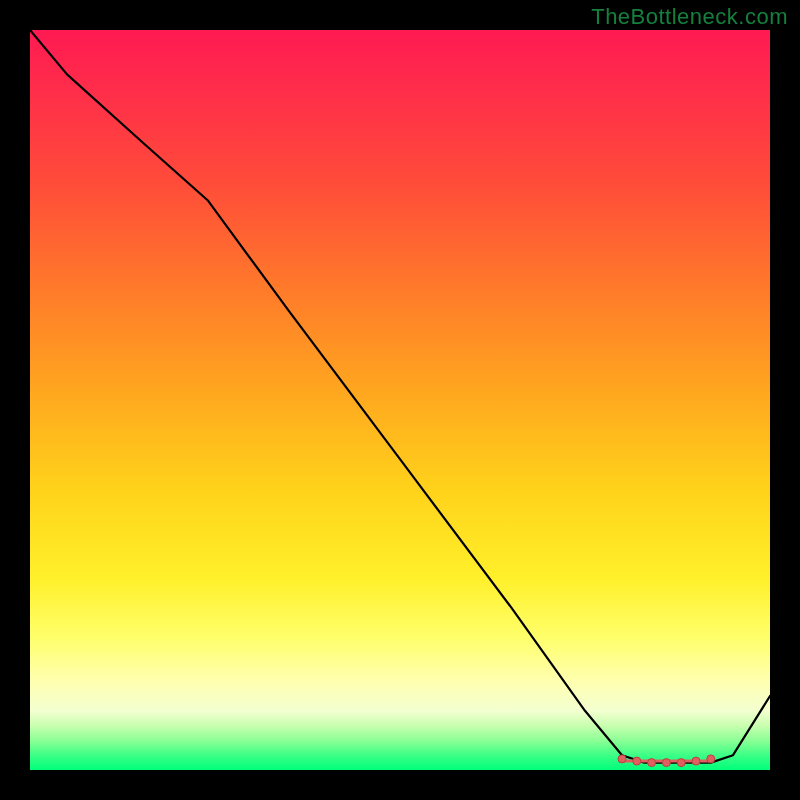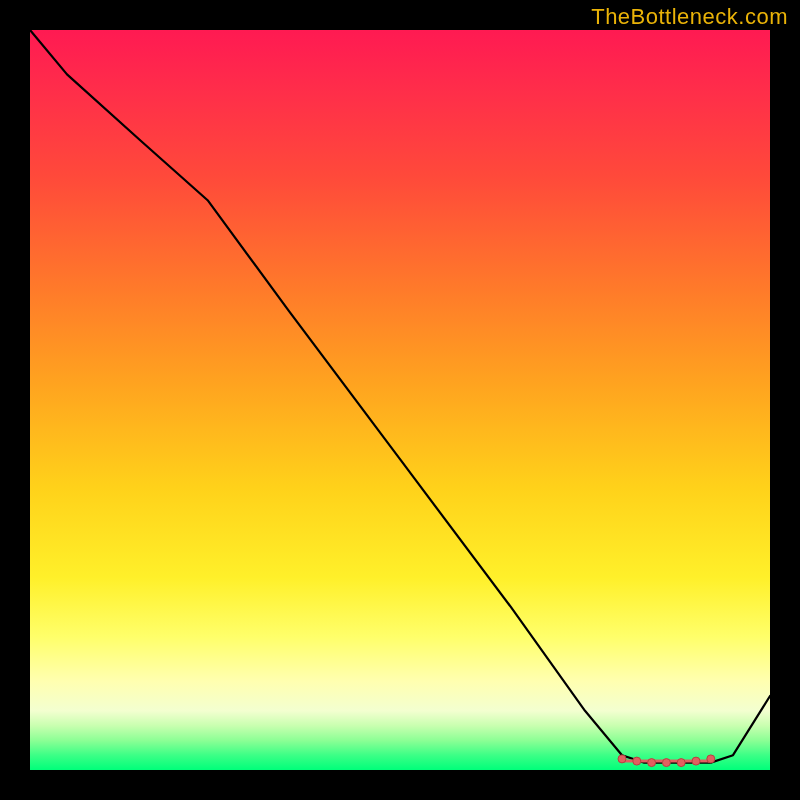--- a/index.html
+++ b/index.html
@@ -14,21 +14,21 @@
   .stage {
     position: relative;
     width: 800px;
     height: 800px;
     background: #000;
   }
   .watermark {
     position: absolute;
     top: 4px;
     right: 12px;
-    color: #eab308;
+    color: #15803d;
     font-size: 22px;
     font-weight: 500;
     letter-spacing: 0.5px;
     user-select: none;
   }
   .plot-area {
     position: absolute;
     left: 30px;
     top: 30px;
     width: 740px;

